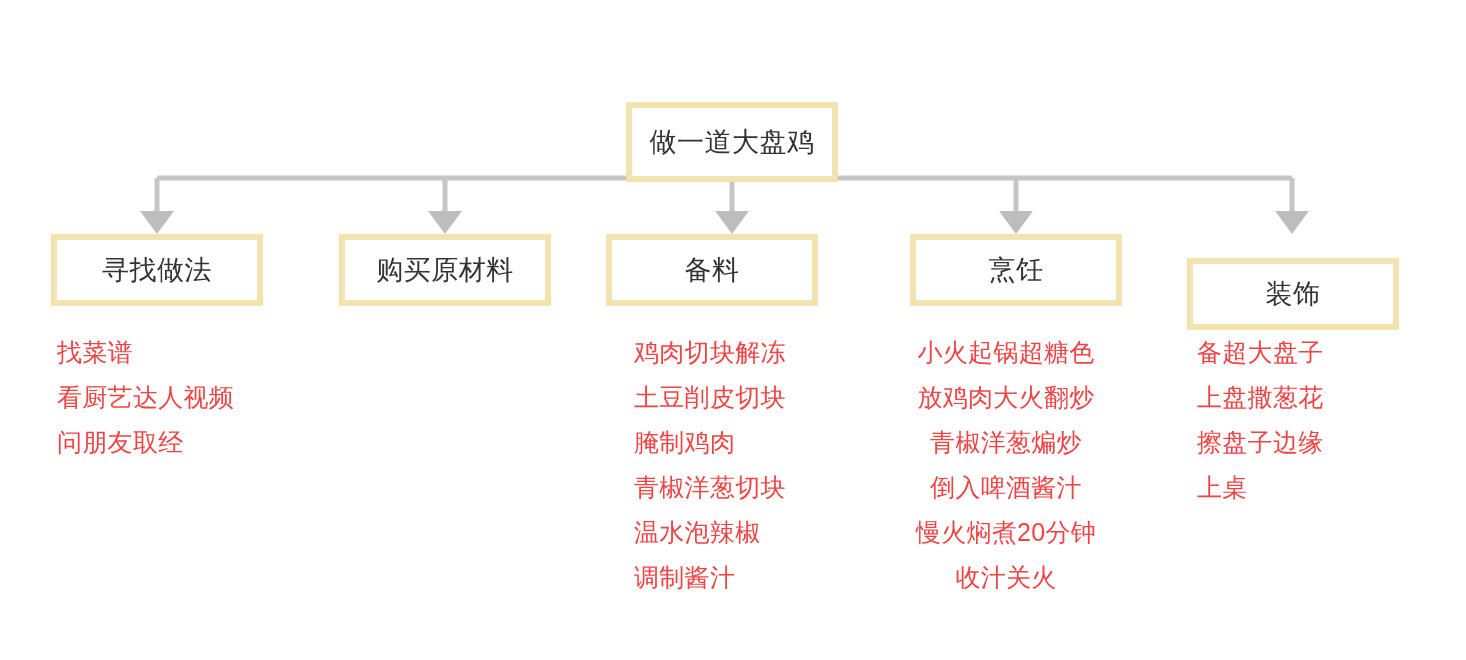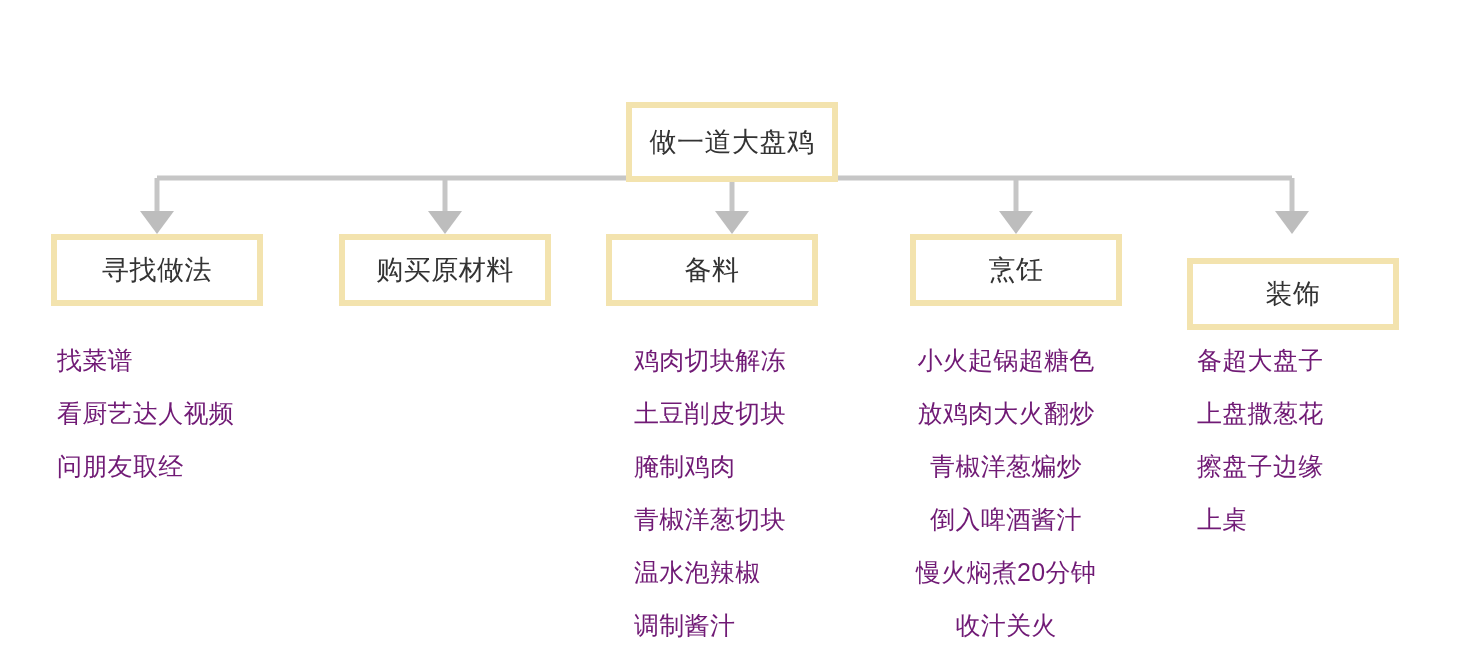--- a/index.html
+++ b/index.html
@@ -79,24 +79,23 @@
   }
   .list-col-0 { left: 57px; }
   .list-col-1 { left: 346px; }
   .list-col-2 { left: 634px; }
   .list-col-3 { left: 871px; text-align: center; }
   .list-col-4 { left: 1197px; }
 
   .list-item {
     font-size: 25px;
     line-height: 45px;
-    color: #701a75;
+    color: #ef4444;
     white-space: nowrap;
     letter-spacing: 0.3px;
-    margin-top: 8px;
   }
 </style>
 </head>
 <body>
 
 <div id="diagram-canvas">
 
   <svg id="connectors" width="1466" height="660" viewBox="0 0 1466 660" xmlns="http://www.w3.org/2000/svg">
 
     <path d="M732,146 L732,178" stroke="#c6c6c6" stroke-width="5" fill="none"></path>

